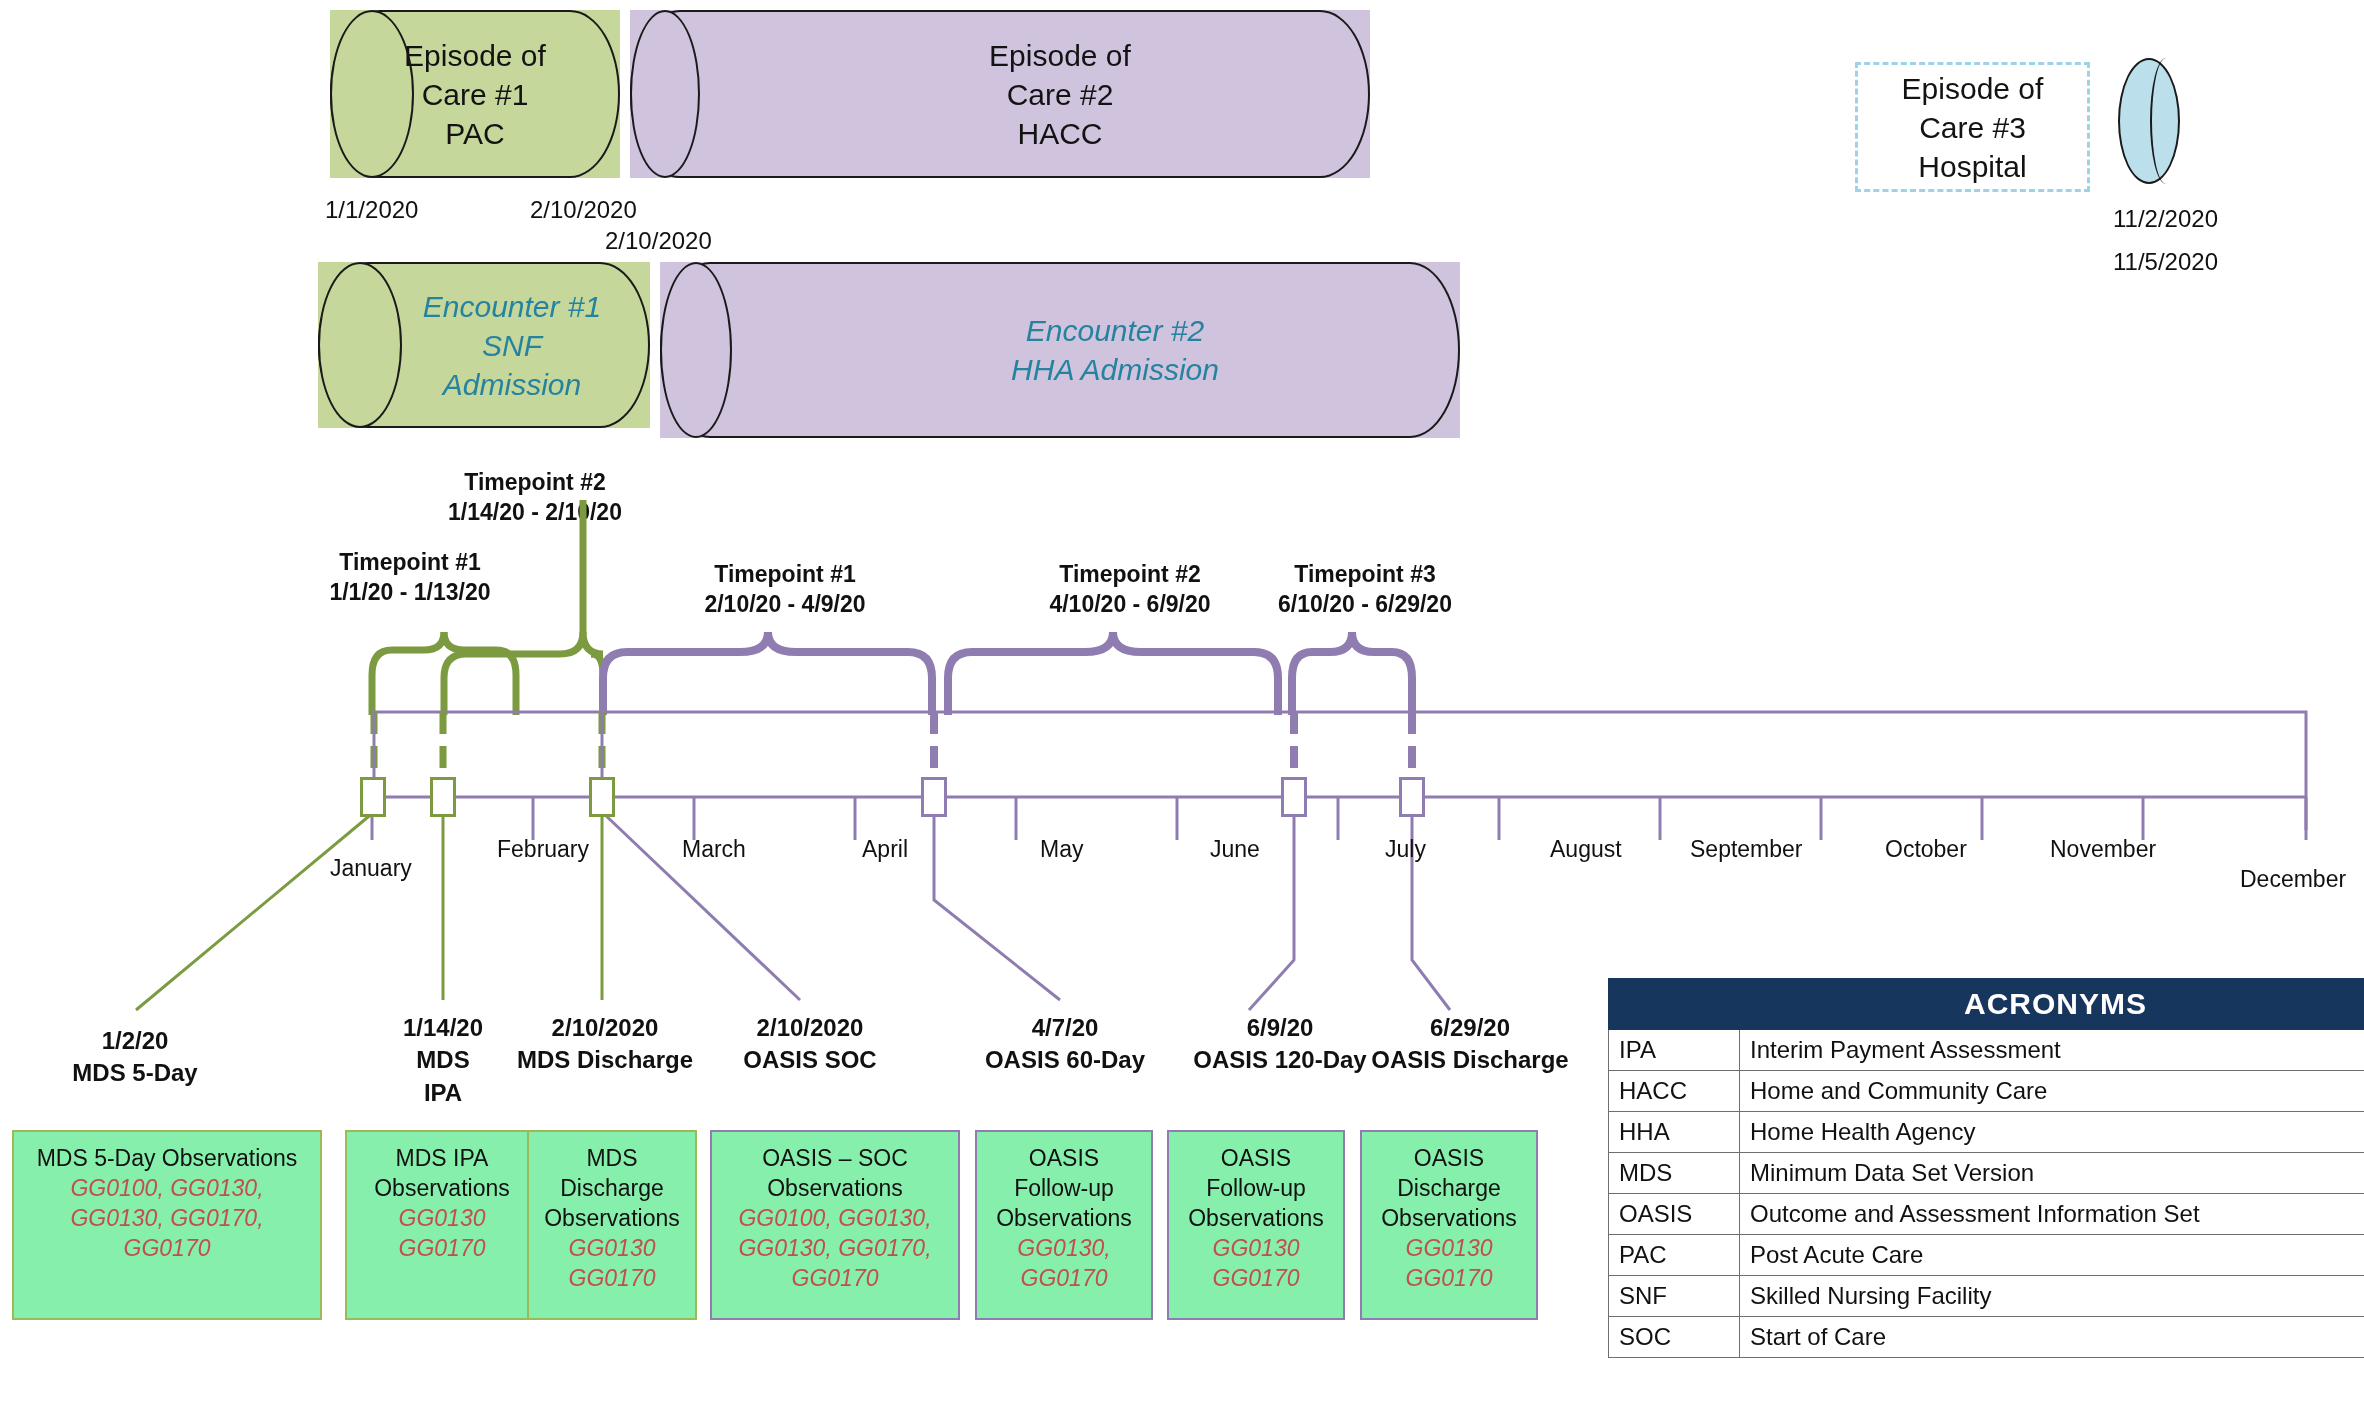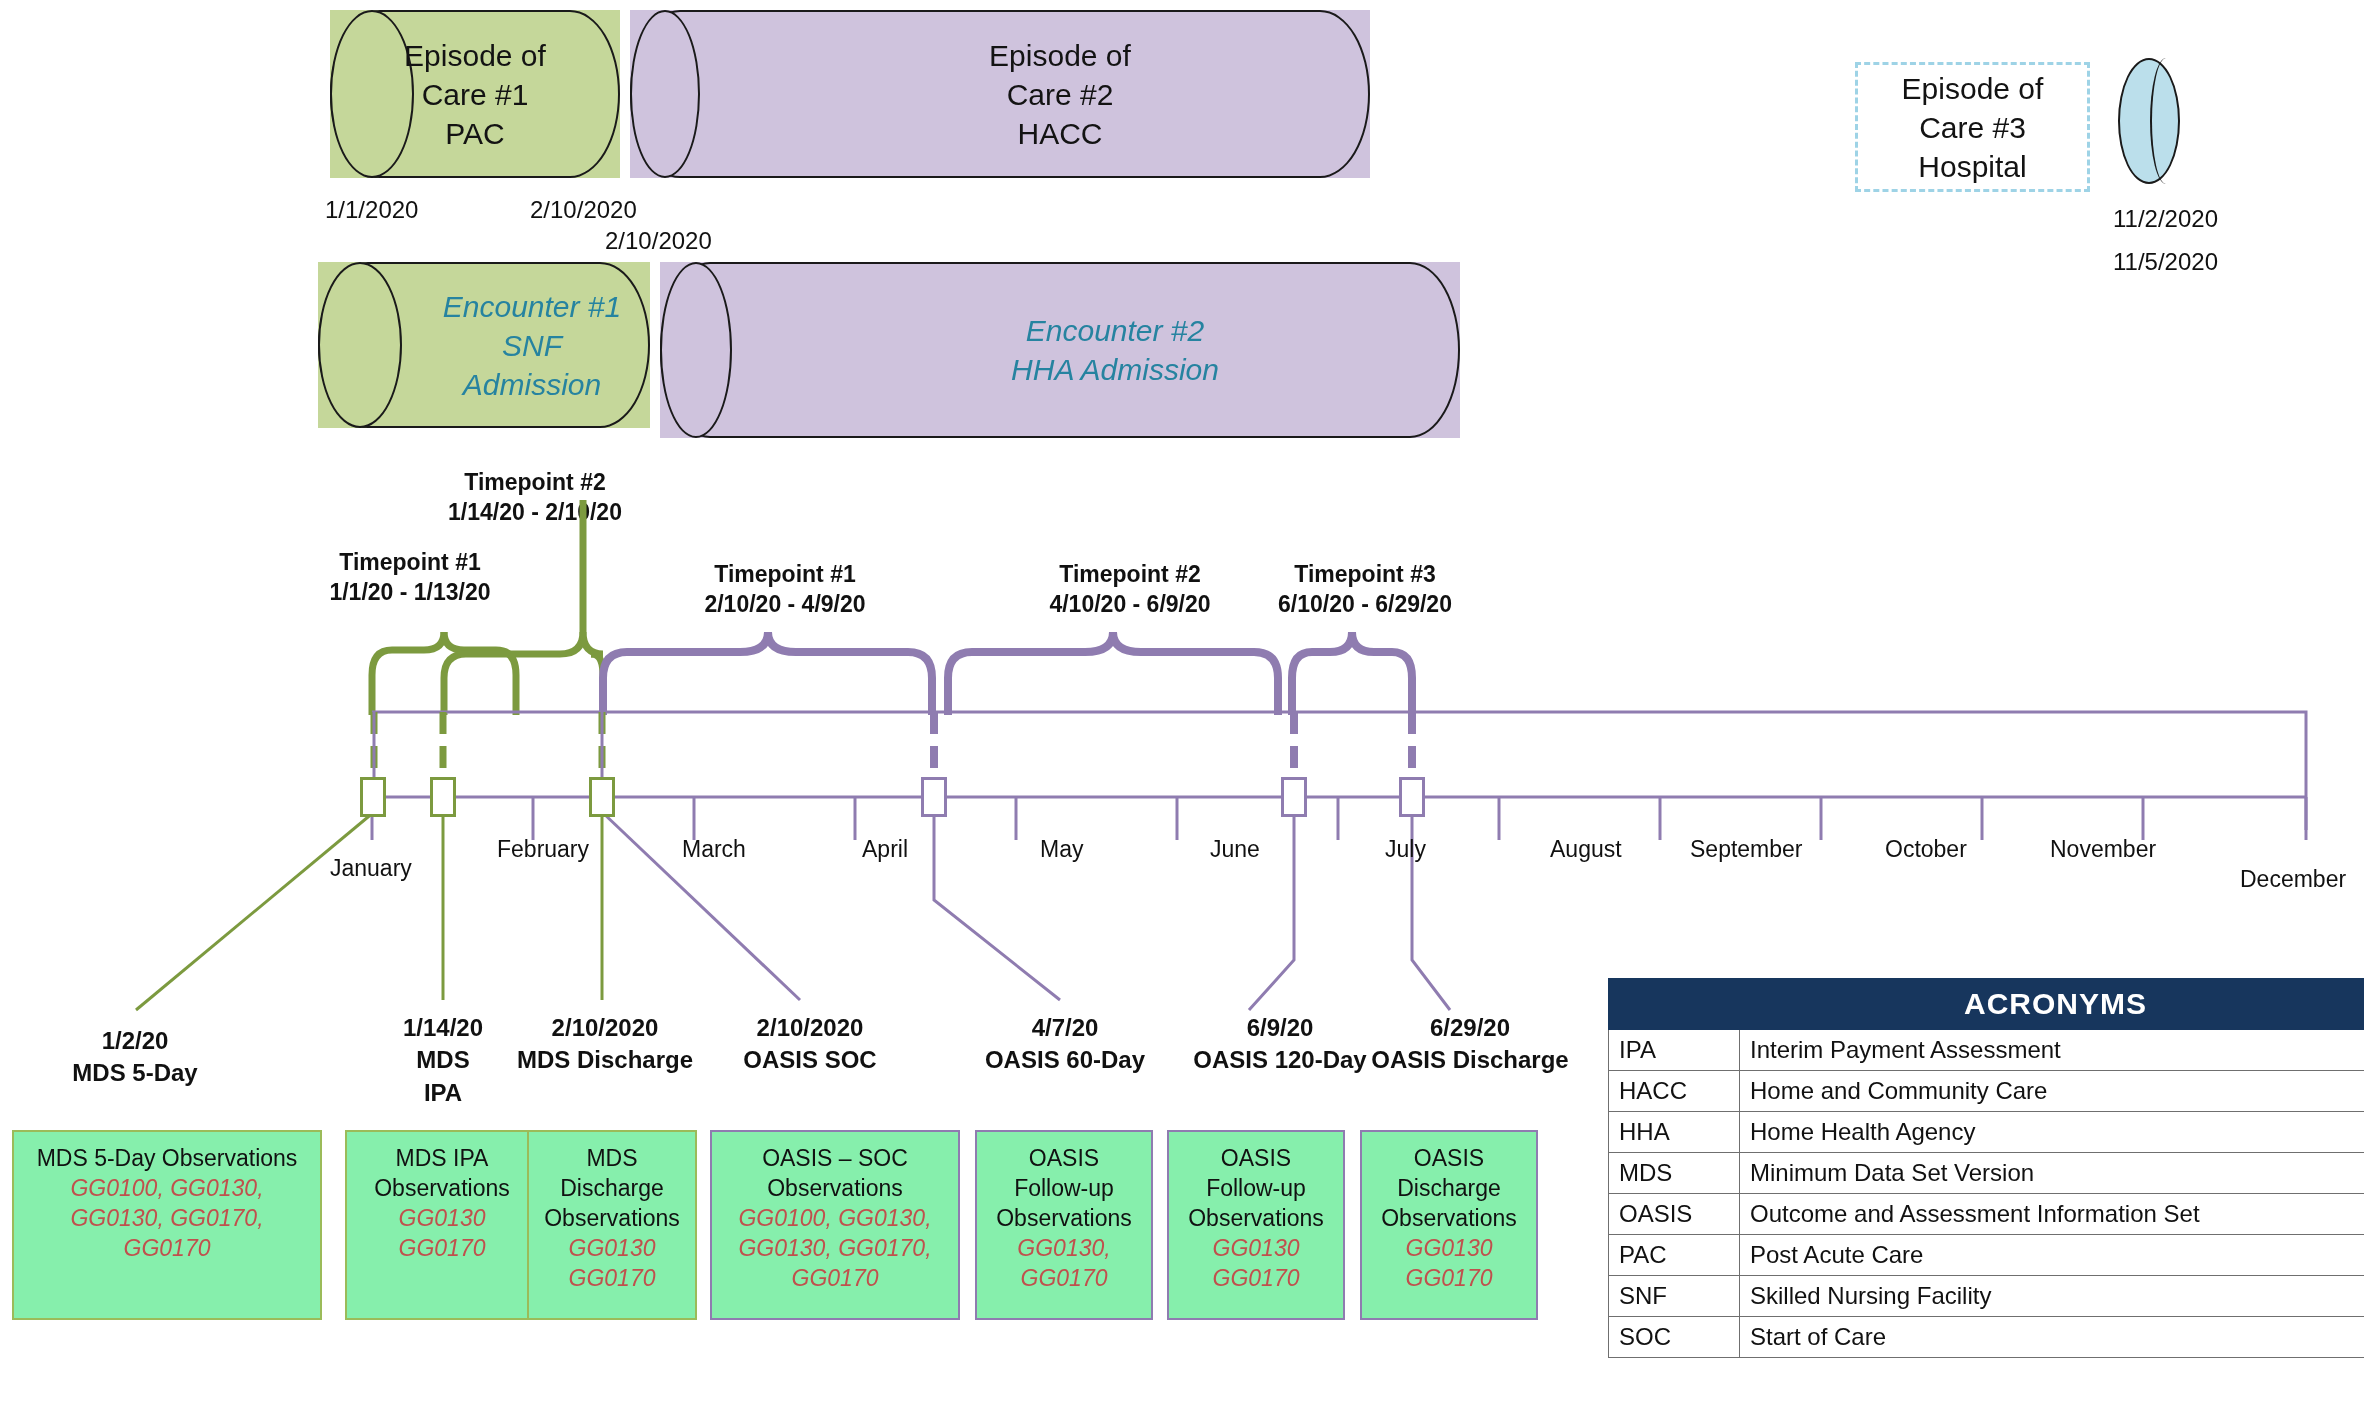--- a/index.html
+++ b/index.html
@@ -129,21 +129,21 @@
 </div>
 <div class="disc" style="left:2118px;top:58px;width:62px;height:126px;"></div>
 <div class="disc-line" style="left:2150px;top:58px;width:32px;height:126px;"></div>
 
 <div class="date-lbl abs" style="left:2113px;top:205px;">11/2/2020</div>
 <div class="date-lbl abs" style="left:2113px;top:248px;">11/5/2020</div>
 
 <div class="cyl green" style="left:318px;top:262px;width:332px;height:166px;">
   <div class="body green"></div>
   <div class="cap green" style="width:84px;"></div>
-  <div class="txt" style="padding-left:48px;">
+  <div class="txt" style="padding-left:28px;">
     <span class="enc-txt">Encounter #1</span>
     <span class="enc-txt">SNF</span>
     <span class="enc-txt">Admission</span>
   </div>
 </div>
 
 <div class="cyl purple" style="left:660px;top:262px;width:800px;height:176px;">
   <div class="body purple"></div>
   <div class="cap purple" style="width:72px;"></div>
   <div class="txt" style="padding-left:55px;">

